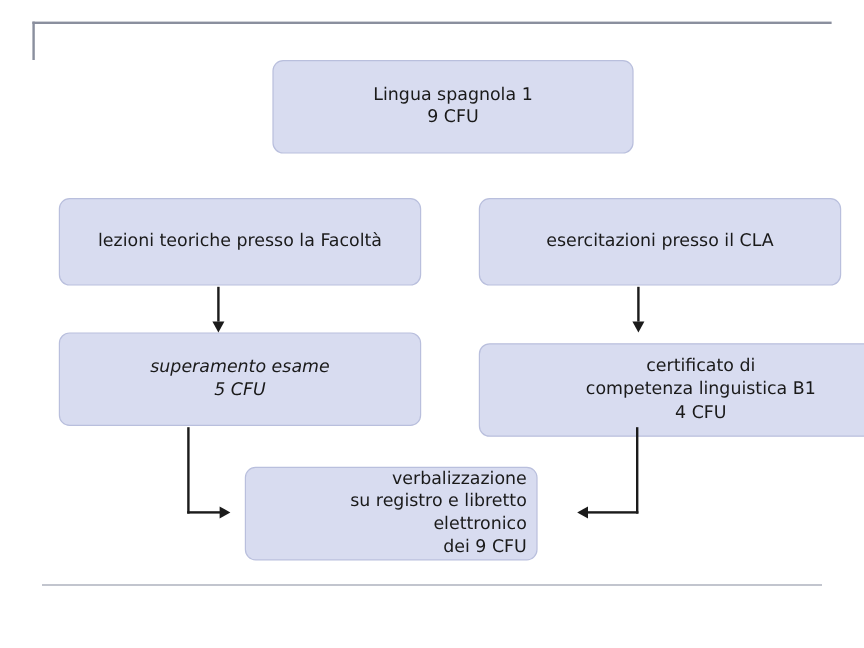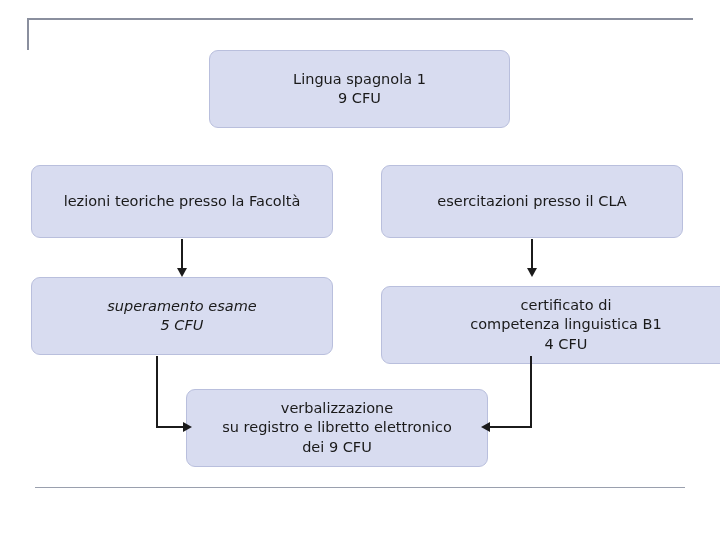--- a/index.html
+++ b/index.html
@@ -52,29 +52,30 @@
     border-radius: 9px;
     color: #1a1a1a;
     font-size: 14.5px;
     line-height: 1.32;
     text-align: center;
     display: flex;
     align-items: center;
     justify-content: center;
     padding: 4px 8px;
     white-space: pre-line;
+    margin-left: 18px;
   }
 
   
   #node-title      { left: 209px; top: 50px;  width: 301px; height: 78px; }
   #node-lezioni    { left: 31px;  top: 165px; width: 302px; height: 73px; }
   #node-esercit    { left: 381px; top: 165px; width: 302px; height: 73px; }
   #node-superam    { left: 31px;  top: 277px; width: 302px; height: 78px; font-style: italic; }
   #node-certific   { left: 381px; top: 286px; width: 354px; height: 78px; padding-left: 24px; }
-  #node-verbal     { left: 186px; top: 389px; width: 302px; height: 78px; }
+  #node-verbal     { left: 186px; top: 389px; width: 244px; height: 78px; text-align: right; }
 
   
   .arrow-v {
     position: absolute;
     width: 2px;
     background: #1b1b1b;
   }
   .arrow-v::after {
     content: "";
     position: absolute;

